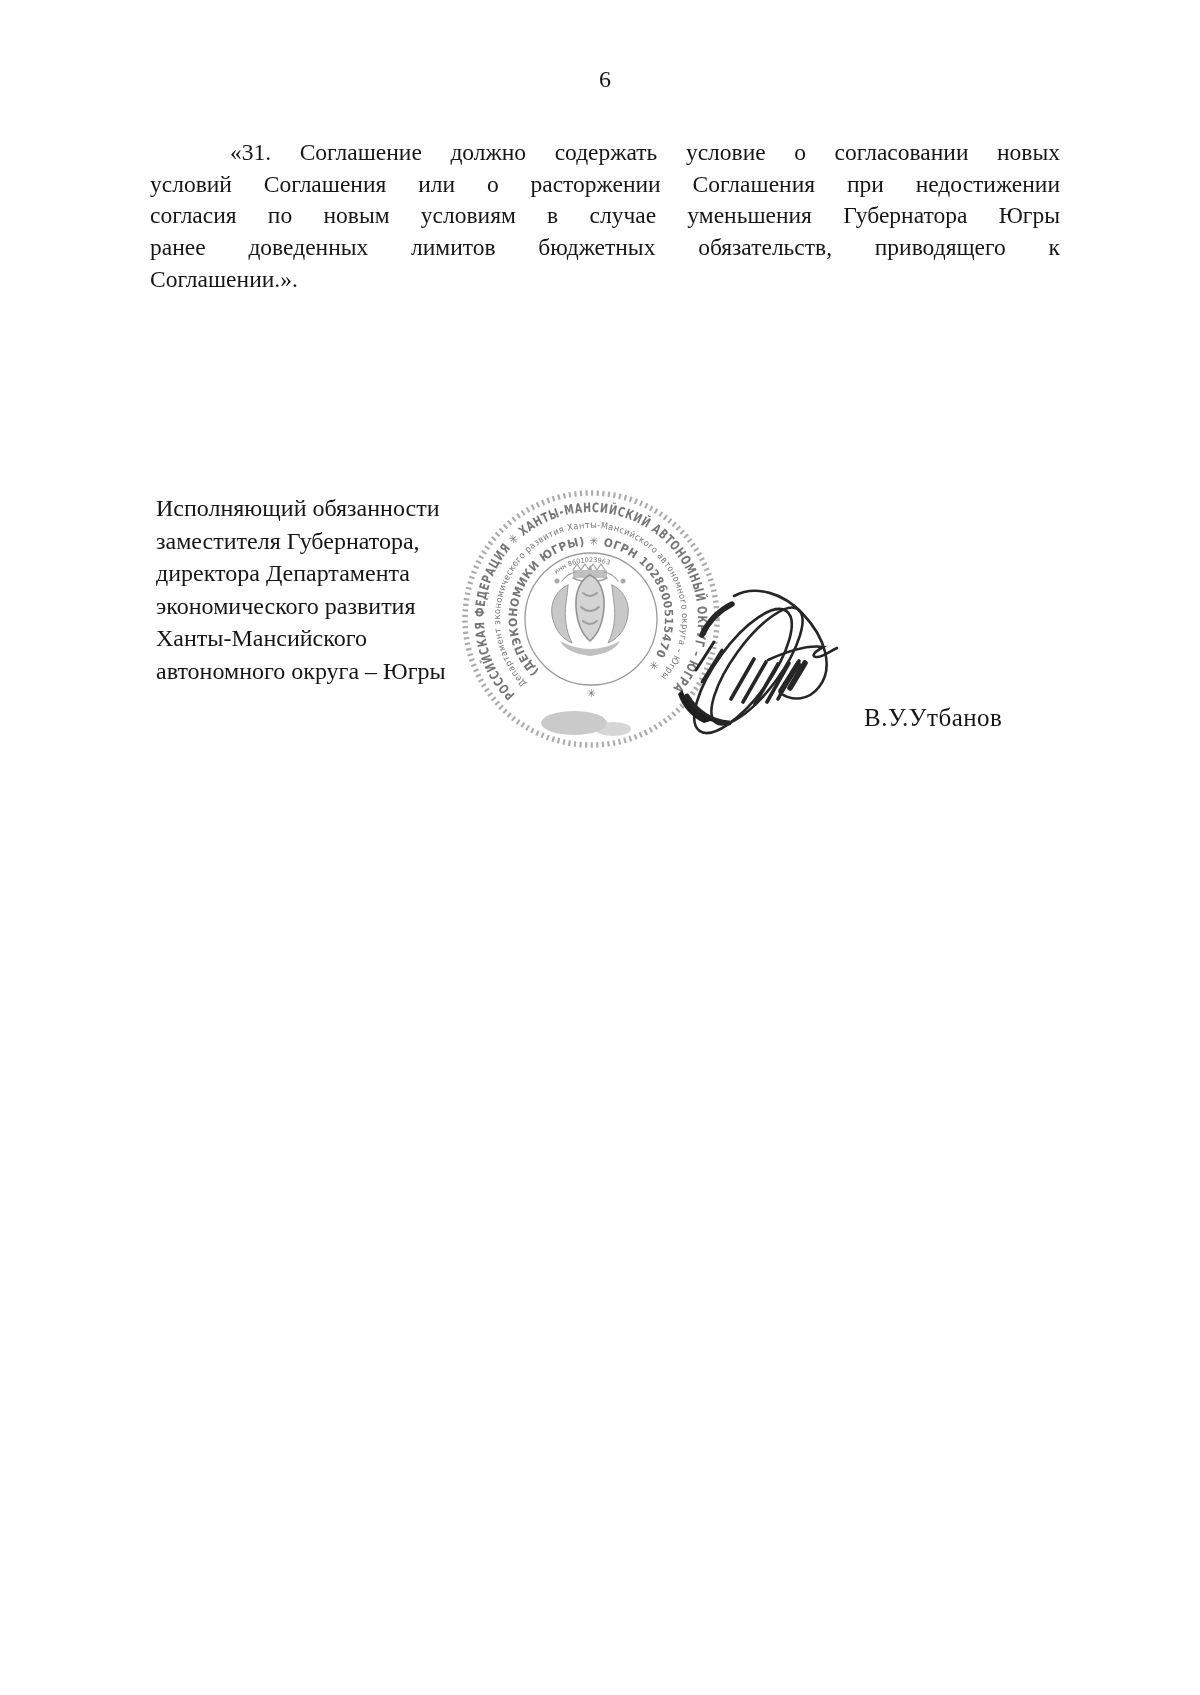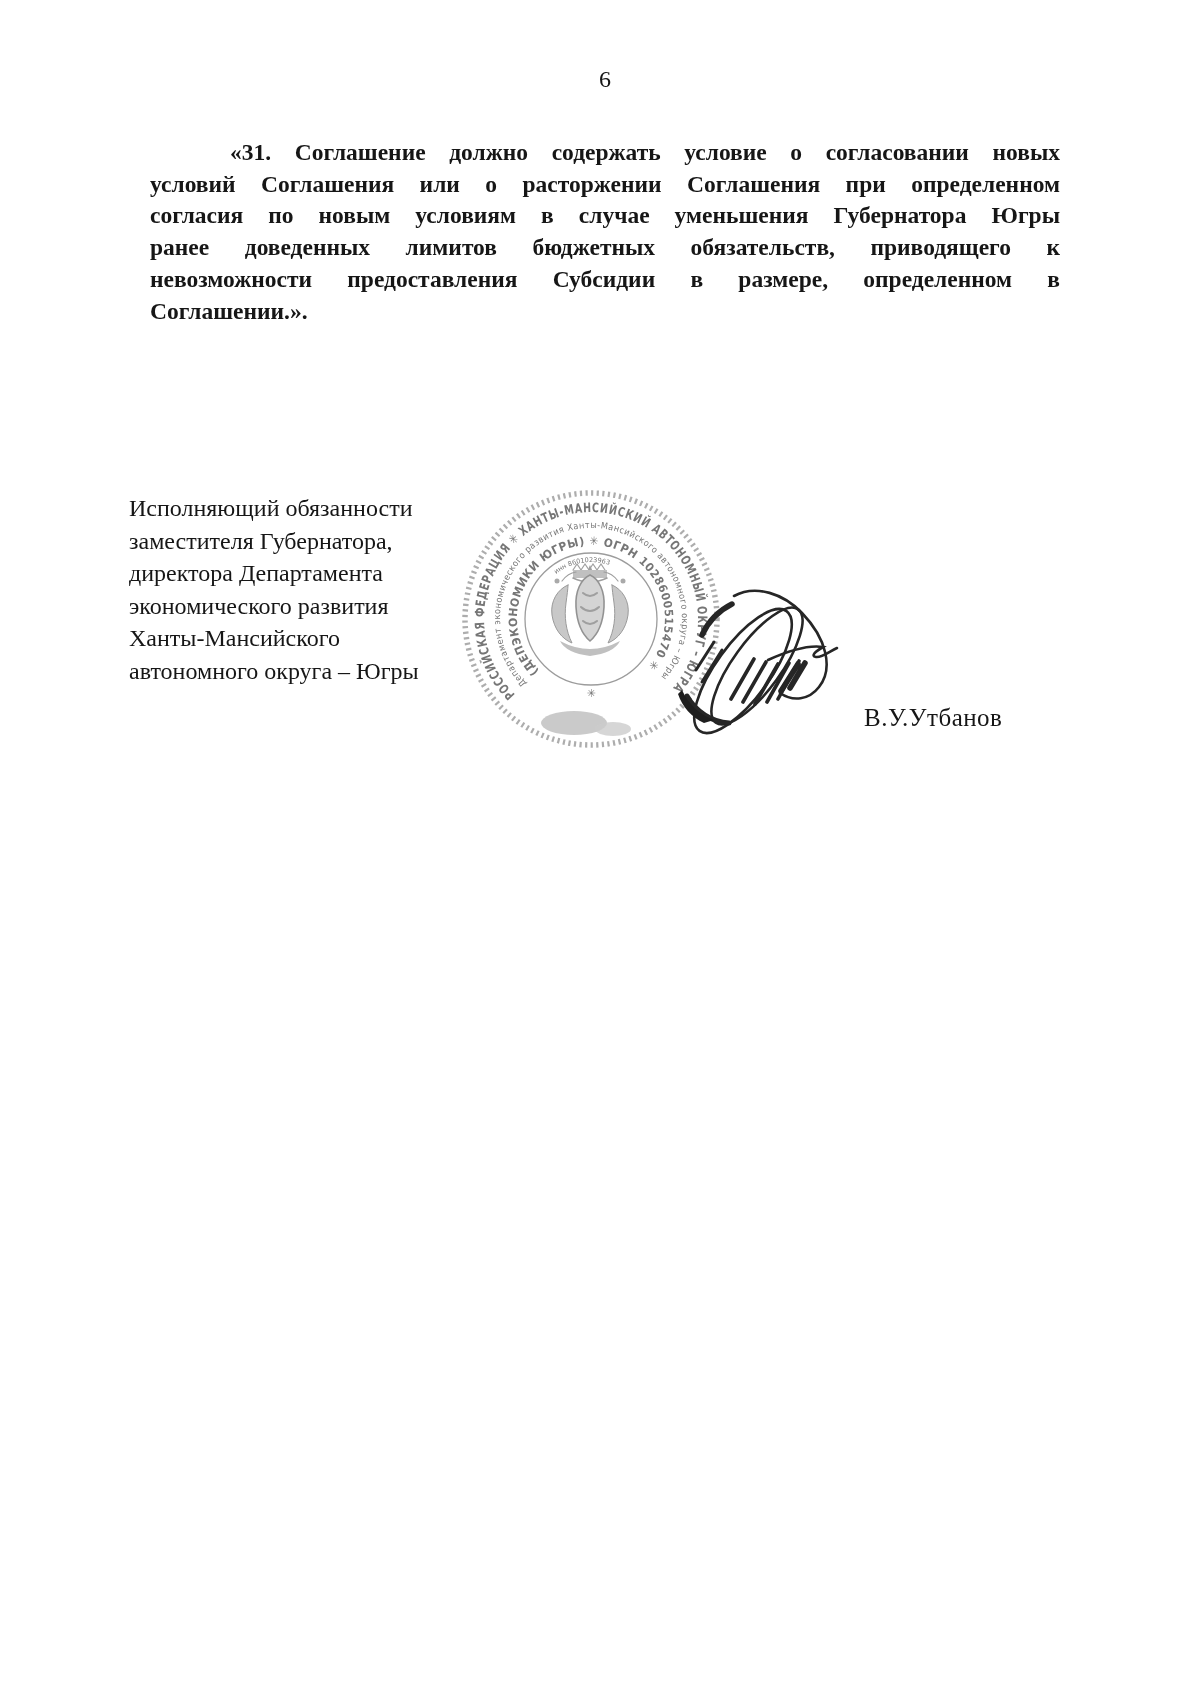--- a/index.html
+++ b/index.html
@@ -12,27 +12,27 @@
 
   .page-number{
     position:absolute;top:66px;left:150px;width:910px;
     text-align:center;font-size:24px;
   }
 
   .content{
     position:absolute;left:150px;top:137px;width:910px;
     font-size:23.5px;line-height:31.7px;
   }
-  .tline{text-align:justify;text-align-last:justify;font-weight:bold;}
+  .tline{text-align:justify;text-align-last:justify;}
   .tline.last{text-align-last:auto;}
   .para-1 .tline.first{text-indent:80px;}
   .para-2 .tline.first{text-indent:100px;}
 
   .sig-title{
-    position:absolute;left:129px;top:492px;width:380px;
+    position:absolute;left:156px;top:492px;width:380px;
     font-size:24px;line-height:32.6px;white-space:pre-line;
   }
   .signer-name{
     position:absolute;left:864px;top:656px;
     font-size:25px;letter-spacing:0.5px;margin-top:48px;
   }
 
   .stamp{position:absolute;left:461px;top:489px;width:260px;height:260px;opacity:.95;}
   .stamp text{font-family:"DejaVu Sans", sans-serif;fill:var(--ink,#6f6f6f);}
   .signature-svg{position:absolute;left:630px;top:550px;width:270px;height:210px;}
@@ -40,24 +40,23 @@
 </head>
 <body>
 
 <div class="page">
 
   <div class="page-number">6</div>
 
   <div class="content">
     <div class="para para-1">
         <div class="tline first">«31. Соглашение должно содержать условие о согласовании новых</div>
-        <div class="tline">условий Соглашения или о расторжении Соглашения при определенном</div>
+        <div class="tline">условий Соглашения или о расторжении Соглашения при недостижении</div>
         <div class="tline">согласия по новым условиям в случае уменьшения Губернатора Югры</div>
         <div class="tline">ранее доведенных лимитов бюджетных обязательств, приводящего к</div>
-        <div class="tline">невозможности предоставления Субсидии в размере, определенном в</div>
         <div class="tline last">Соглашении.».</div>
       </div>
     <div class="para para-2">
       </div>
   </div>
 
   <div class="sig-title">Исполняющий обязанности
 заместителя Губернатора,
 директора Департамента
 экономического развития

